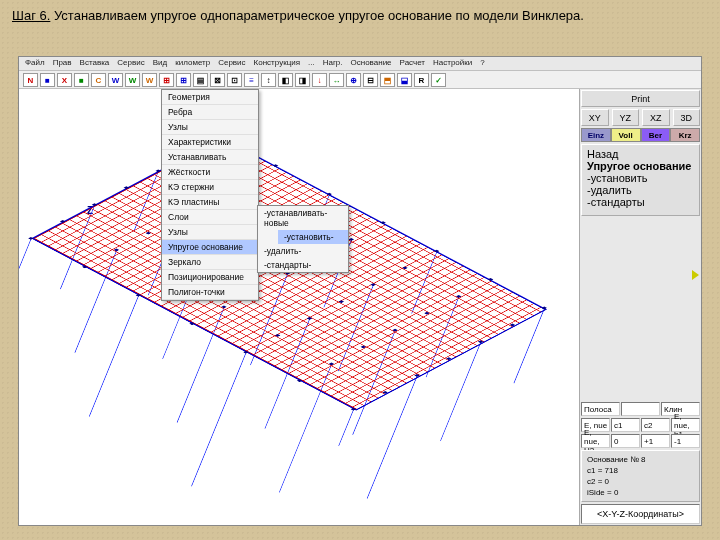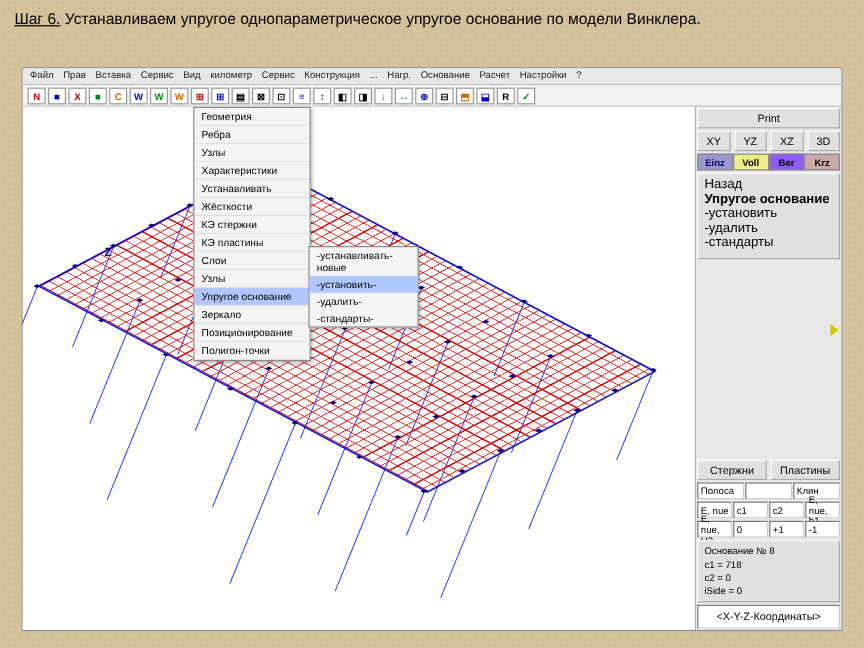--- a/index.html
+++ b/index.html
@@ -63,21 +63,21 @@
     box-shadow:2px 2px 3px rgba(0,0,0,0.25);
   }
   .menu div { padding:2px 6px; border-bottom:1px solid #e0e0e0; }
   .menu div.hov { background:#b0c8ff; }
   .submenu {
     position:absolute; left:238px; top:116px; width:92px; background:#f4f4f4;
     border:1px solid #888; font-size:8.5px; z-index:11;
     box-shadow:2px 2px 3px rgba(0,0,0,0.25);
   }
   .submenu div { padding:2px 6px; }
-  .submenu div.hov { background:#b0c8ff; }
+  .submenu div.hov { background:#b0c8ff;margin-left:20px; }
   
   .iso {
     position:absolute; left:40px; top:50px; width:460px; height:270px;
     transform:rotateX(58deg) rotateZ(45deg); transform-style:preserve-3d;
   }
   .grid {
     width:100%; height:100%;
     background-image:
       repeating-linear-gradient(0deg,#d00 0 1px,transparent 1px 10px),
       repeating-linear-gradient(90deg,#d00 0 1px,transparent 1px 10px);
@@ -260,24 +260,20 @@
       </div>
       <div class="panel" style="position:relative">
         <div>Назад</div>
         <div class="hd">Упругое основание</div>
         <div>-установить</div>
         <div>-удалить</div>
         <div>-стандарты</div>
       </div>
       <div class="tri"></div>
       <div class="spacer"></div>
-      <div class="sb-row">
-        <div class="sb-btn">Стержни</div>
-        <div class="sb-btn">Пластины</div>
-      </div>
       <div class="in-row">
         <div class="cell">Полоса</div>
         <div class="cell"></div>
         <div class="cell">Клин</div>
       </div>
       <div class="in-row">
         <div class="cell">E, nue</div>
         <div class="cell">c1</div>
         <div class="cell">c2</div>
         <div class="cell">E, nue, h1</div>

